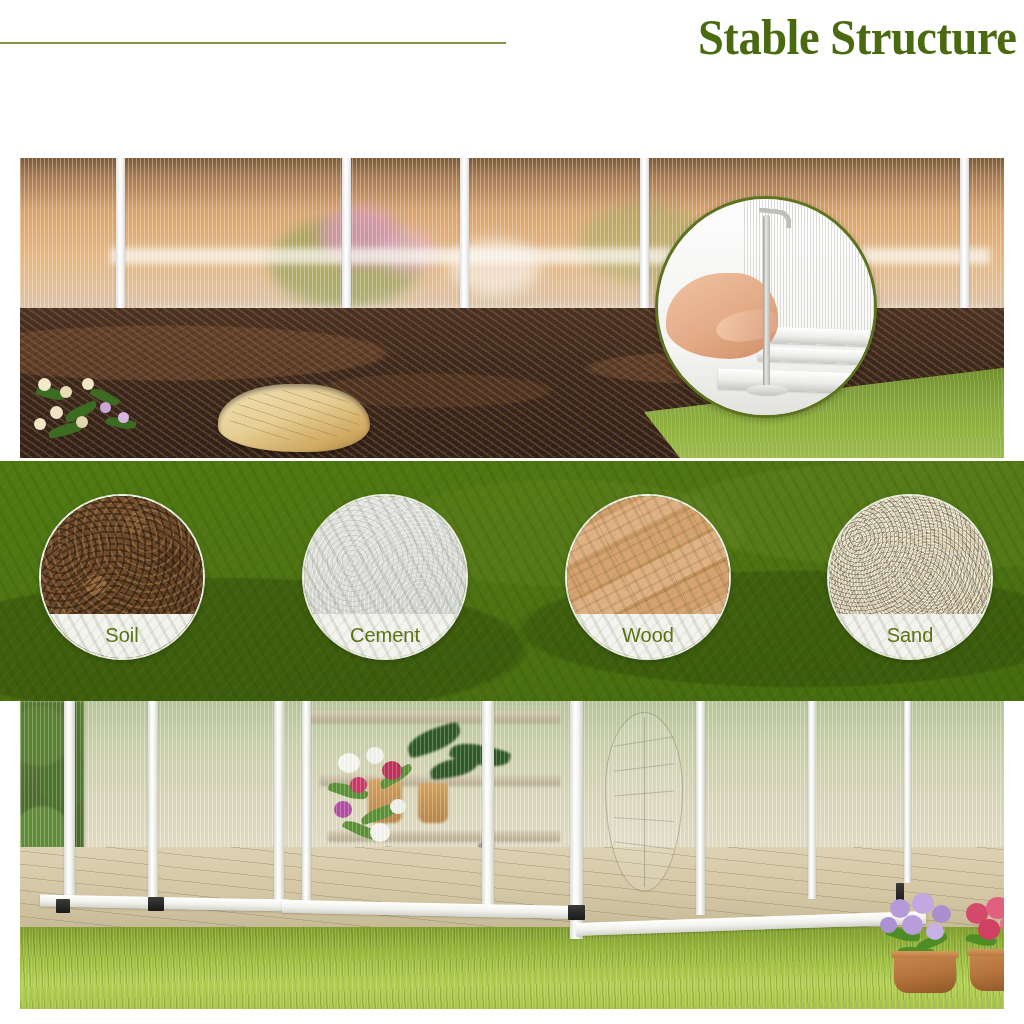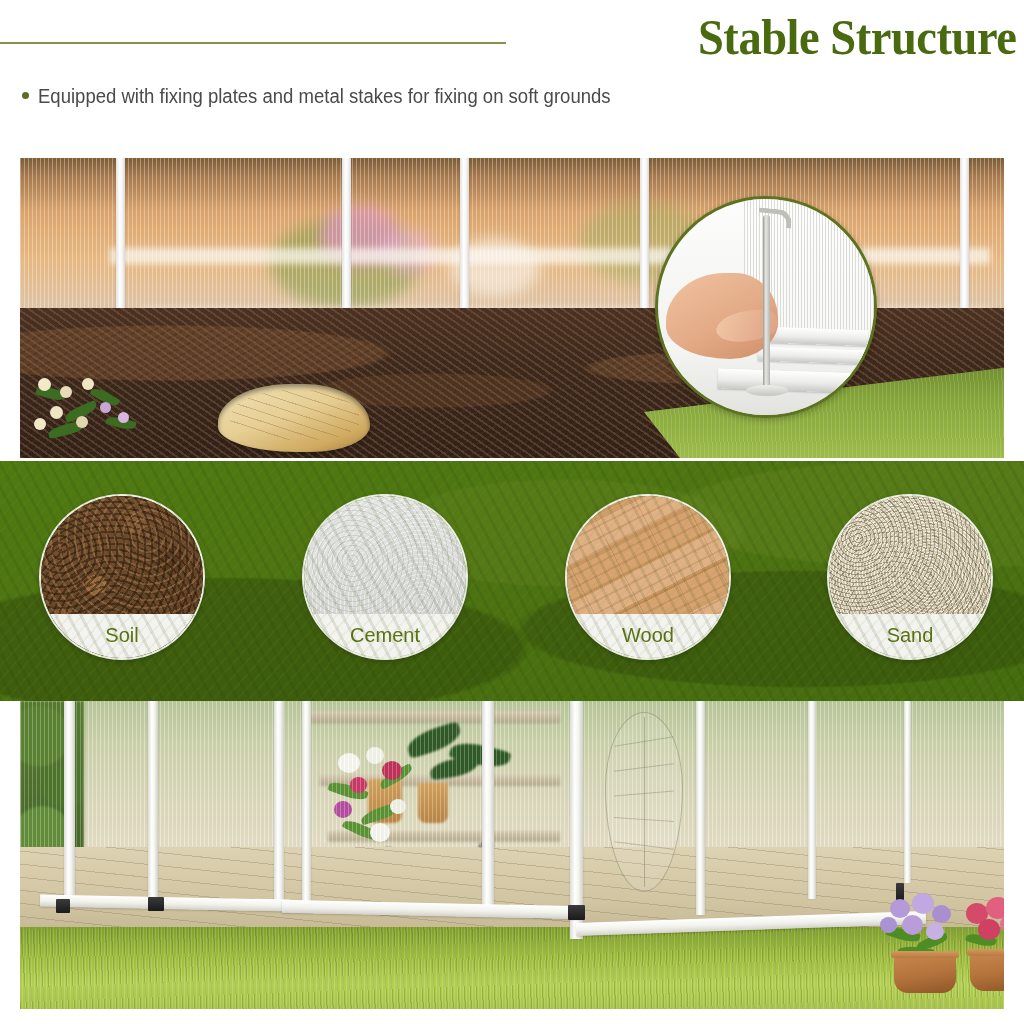--- a/index.html
+++ b/index.html
@@ -564,24 +564,20 @@
 </head>
 <body>
 
 <div class="page">
 
   <div class="header">
     <div class="title-rule"></div>
     <div class="page-title">Stable Structure</div>
 
     <div class="bullets">
-      <div class="bullet-row">
-        <span class="bullet-dot"></span>
-        <span class="bullet-text">Equipped with fixing plates and metal stakes for fixing on soft grounds</span>
-      </div>
     </div>
   </div>
 
   <div class="photo-top">
     <div class="top-sky"></div>
 
     <div class="top-blob green1"></div>
     <div class="top-blob green2"></div>
     <div class="top-blob pink1"></div>
     <div class="top-blob pink2"></div>

